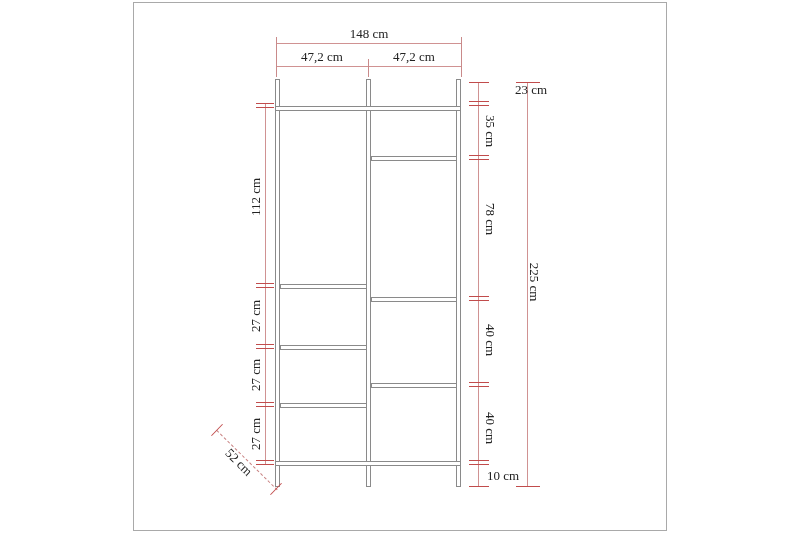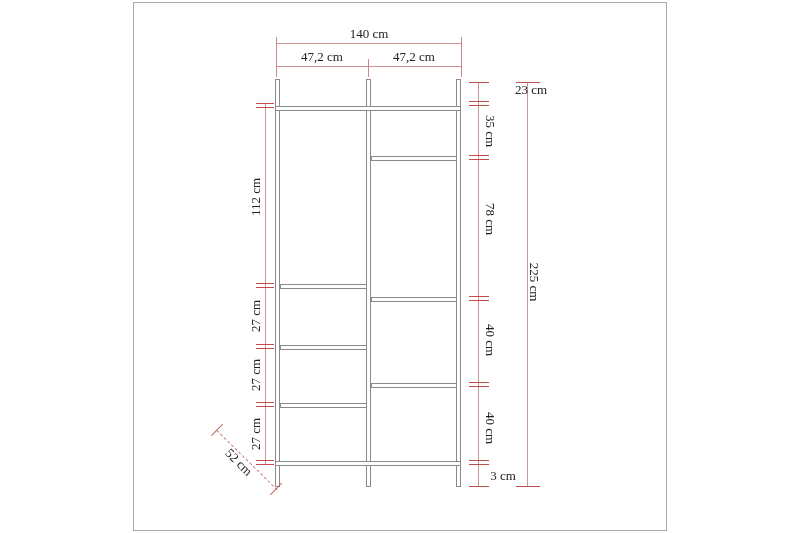--- a/index.html
+++ b/index.html
@@ -75,28 +75,28 @@
   <div class="tick" style="left:469px;top:464px;width:20px;"></div>
   <div class="tick" style="left:469px;top:486px;width:20px;"></div>
 
   <div class="tick" style="left:516px;top:82px;width:24px;"></div>
   <div class="tick" style="left:516px;top:486px;width:24px;"></div>
 
   <div class="diag" style="left:217px;top:430px;"></div>
   <div class="dtick" style="left:217px;top:430px;"></div>
   <div class="dtick" style="left:276px;top:489px;"></div>
 
-  <div class="lbl" style="left:369px;top:33px;">140 cm</div>
+  <div class="lbl" style="left:369px;top:33px;">148 cm</div>
   <div class="lbl" style="left:322px;top:56px;">47,2 cm</div>
   <div class="lbl" style="left:414px;top:56px;">47,2 cm</div>
   <div class="lbl" style="left:503px;top:89px;margin-left:28px;">23 cm</div>
   <div class="lbl r90" style="left:490px;top:131px;">35 cm</div>
   <div class="lbl r90" style="left:490px;top:219px;">78 cm</div>
   <div class="lbl r90" style="left:490px;top:340px;">40 cm</div>
   <div class="lbl r90" style="left:490px;top:428px;">40 cm</div>
-  <div class="lbl" style="left:503px;top:475px;">3 cm</div>
+  <div class="lbl" style="left:503px;top:475px;">10 cm</div>
   <div class="lbl r90" style="left:534px;top:282px;">225 cm</div>
   <div class="lbl rm90" style="left:255px;top:197px;">112 cm</div>
   <div class="lbl rm90" style="left:255px;top:316px;">27 cm</div>
   <div class="lbl rm90" style="left:255px;top:375px;">27 cm</div>
   <div class="lbl rm90" style="left:255px;top:434px;">27 cm</div>
   <div class="lbl r45" style="left:239px;top:462px;">52 cm</div>
 </div>
 
 </body></html>

